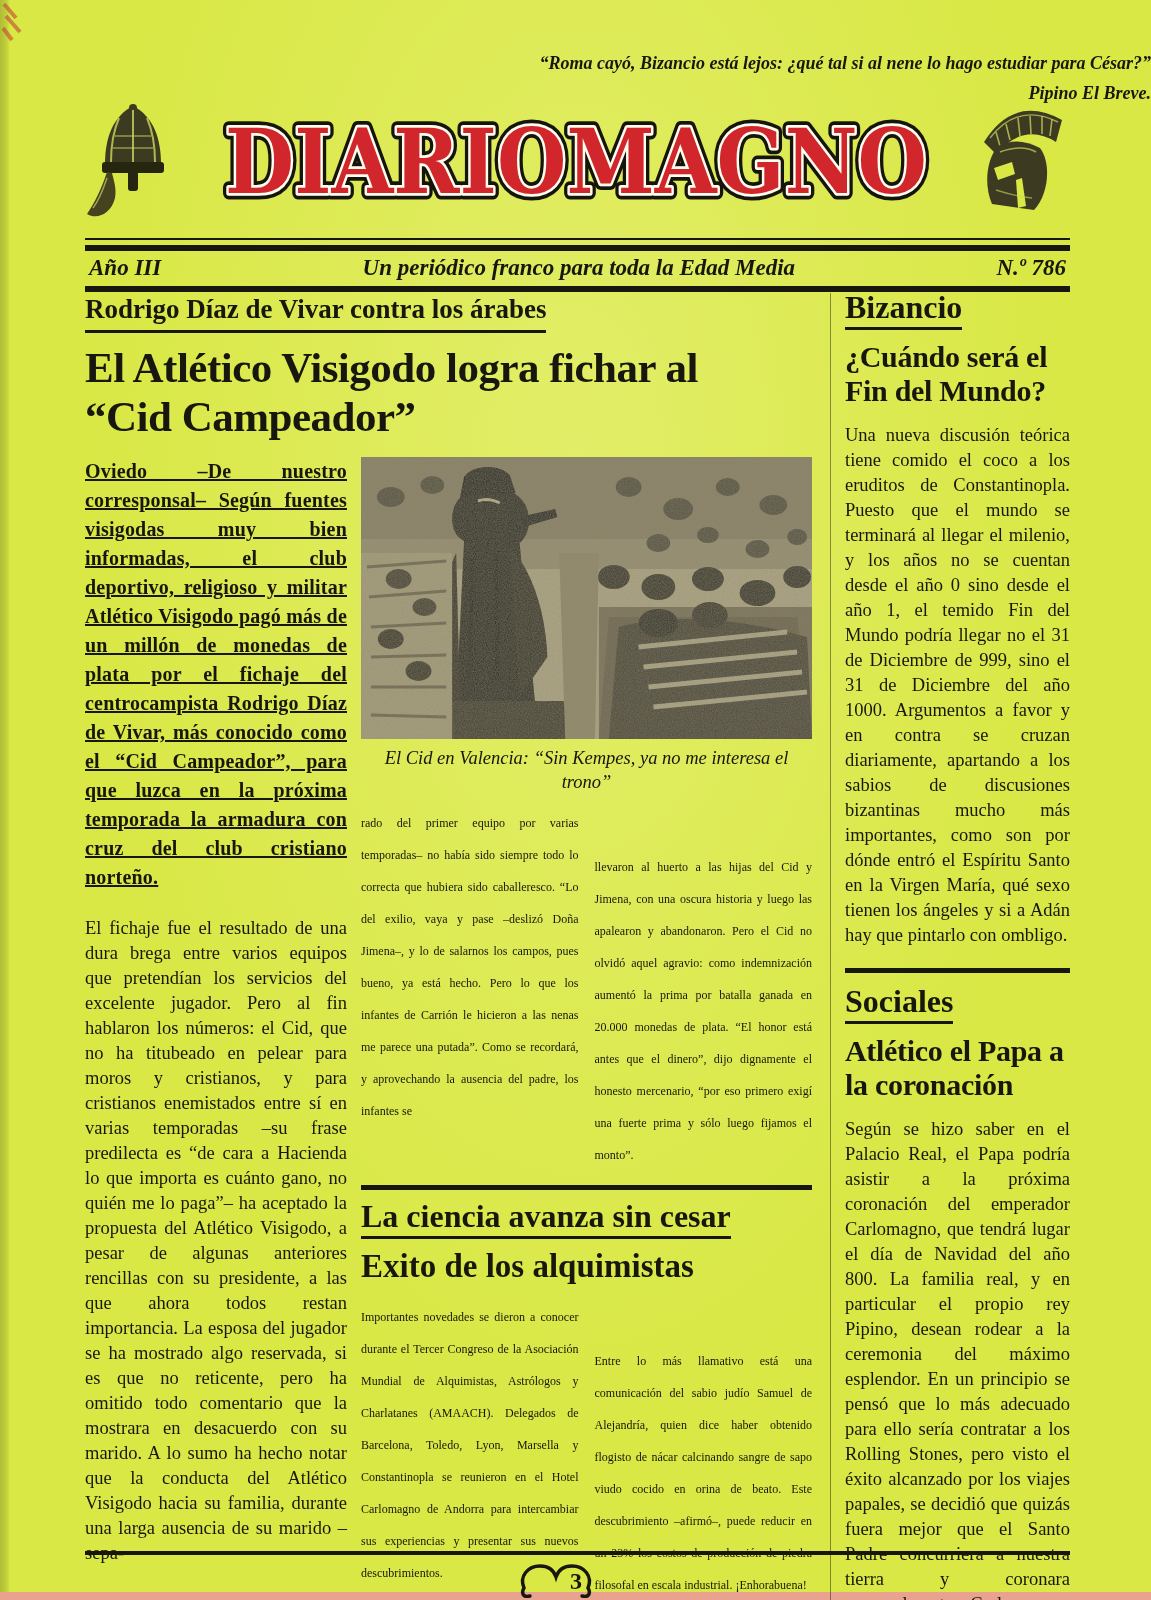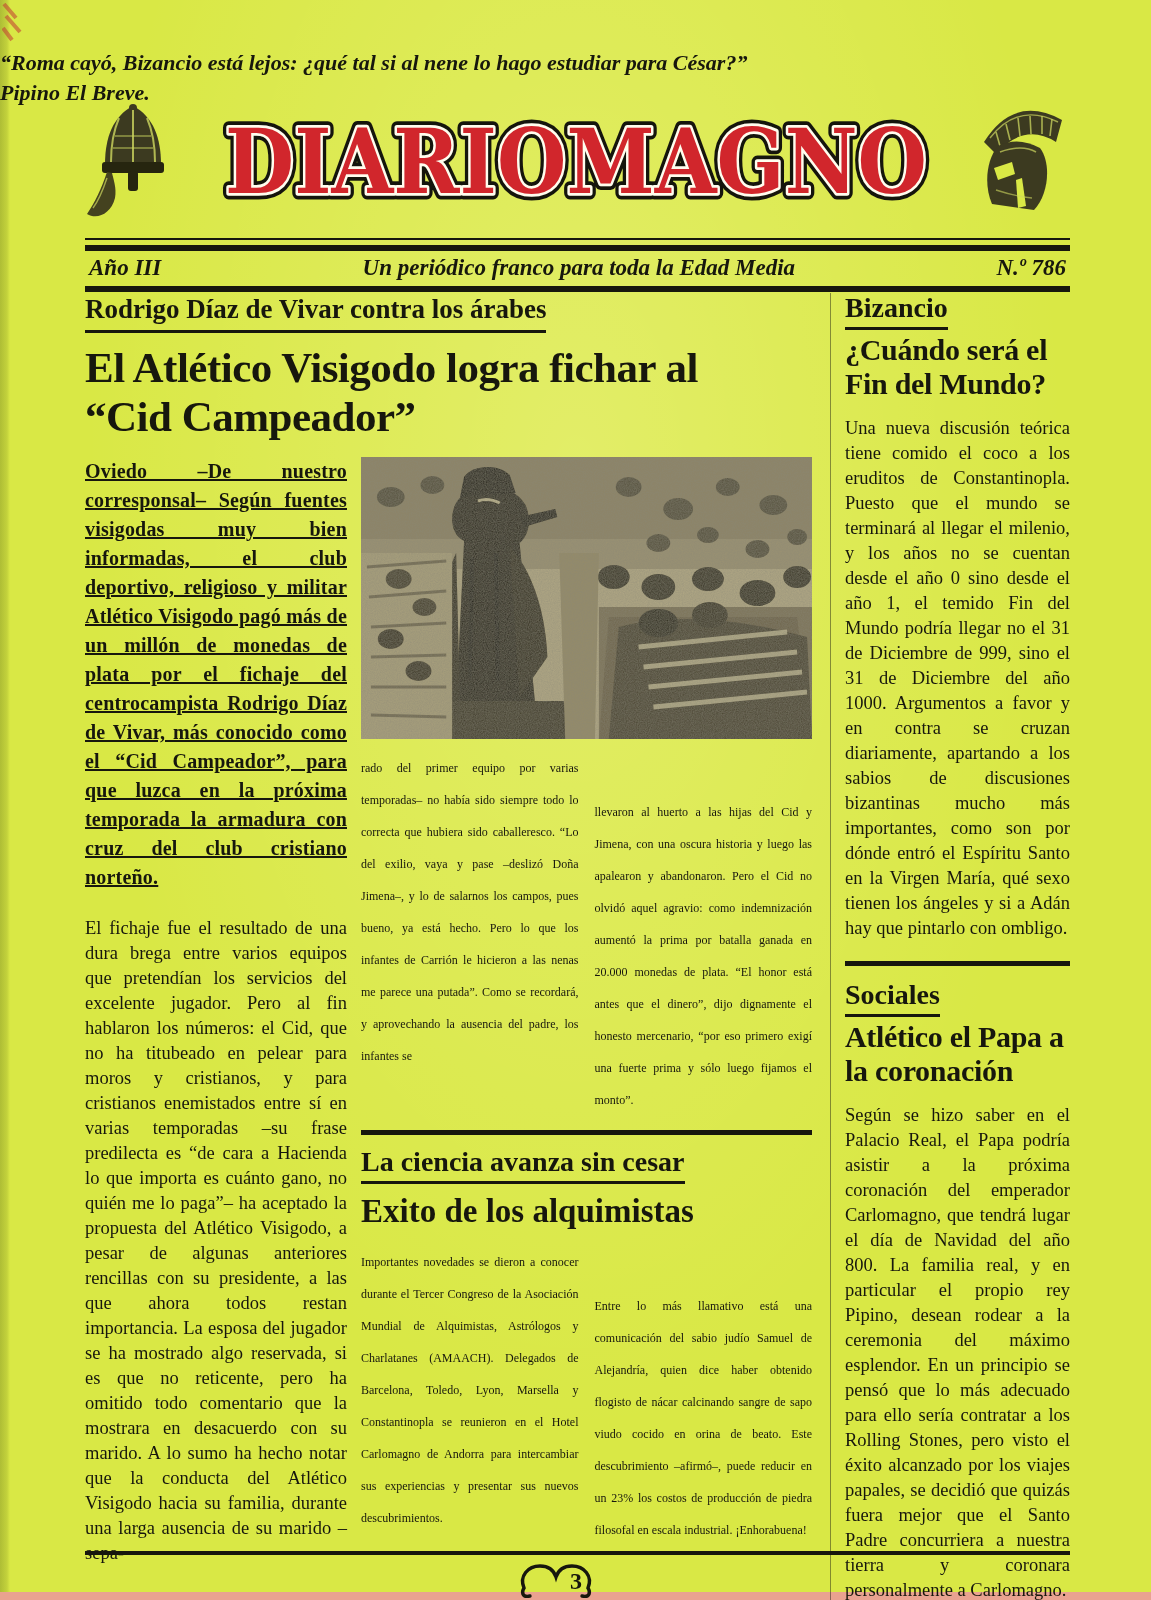--- a/index.html
+++ b/index.html
@@ -13,47 +13,47 @@
       #d9e845;
     color:#17170d; overflow:hidden;
   }
   
   .edge-left{ position:absolute; left:0; top:0; width:10px; height:1600px;
     background:linear-gradient(90deg,#aebd35,#c3d23c 70%,rgba(195,210,60,0)); }
   .edge-bottom{ position:absolute; left:0; bottom:0; width:1151px; height:8px; background:#e9a290; }
   .corner-mark{ position:absolute; left:2px; top:2px; width:34px; height:40px; opacity:.8; }
 
   
-  .top-quote{ position:absolute; top:48px; left:0; width:1151px; text-align:left;
-    font-weight:bold; font-style:italic; font-size:22px; line-height:30px; }
+  .top-quote{ position:absolute; top:48px; left:0; width:1151px; text-align:right;
+    font-weight:bold; font-style:italic; font-size:18px; line-height:30px; }
   .masthead{ position:absolute; top:100px; left:85px; width:985px; height:130px;
     display:flex; align-items:center; justify-content:space-between;gap:20px; }
   .masthead .helmet{ flex:0 0 auto; }
   .masthead .title-wrap{ flex:1 1 auto; display:flex; justify-content:center; }
 
   .dateline{ position:absolute; top:238px; left:85px; width:985px; }
   .dateline .thin{ height:2px; background:#17170d; margin-bottom:5px; }
   .dateline .bar{ height:6px; background:#17170d; }
   .dateline .row{ display:flex; align-items:center; justify-content:space-between;
     padding:4px 4px 5px 4px; font-weight:bold; font-style:italic; font-size:23px;gap:34px; }
   .dateline .row .center{ flex:1; text-align:center; }
 
   
   .content{ position:absolute; top:293px; left:85px; width:985px; display:flex; }
   .main-left{ width:727px; }
   .side-col{ width:240px; margin-left:18px; padding-left:14px;
     border-left:1px solid rgba(23,23,13,.45); }
 
   .kicker{ display:inline-block; font-weight:bold; font-size:27px; line-height:32px;
     border-bottom:3px solid #17170d; padding-bottom:5px; }
-  .kicker.small{ font-size:28px; line-height:29px; border-bottom-width:3px; }
+  .kicker.small{ font-size:32px; line-height:29px; border-bottom-width:3px; }
   .headline-xl{ font-weight:bold; font-size:43px; line-height:49px; margin-top:10px;
     letter-spacing:-0.5px; max-width:700px; }
   .headline-md{ font-weight:bold; font-size:33px; line-height:37px; margin-top:9px; }
-  .headline-side{ font-weight:bold; font-size:30px; line-height:34px; margin-top:3px; letter-spacing:-0.3px; }
+  .headline-side{ font-weight:bold; font-size:30px; line-height:34px; margin-top:10px; letter-spacing:-0.3px; }
 
   .story-row{ display:flex; margin-top:16px; }
   .col1{ width:262px; }
   .right-part{ flex:1; margin-left:14px; }
 
   .body-text{ font-size:18.5px; line-height:25px; text-align:justify; }
   .body-text.lead{ font-weight:bold; font-size:20px; line-height:29px; letter-spacing:.2px;text-decoration:underline; }
   .col1 .para2{ margin-top:24px; }
 
   .photo-frame{ width:100%; height:282px; background:#b3aa88; position:relative; }
@@ -202,20 +202,21 @@
                 <path d="M0,96 L92,96 L92,282 L0,282 Z" fill="#a89f7c"></path>
                 <path d="M6,110 L86,104 M8,140 L86,134 M10,170 L86,166 M10,200 L86,198 M10,230 L86,230 M10,258 L86,260" stroke="#5c553e" stroke-width="3" opacity=".7"></path>
                 <ellipse cx="38" cy="122" rx="13" ry="10" fill="#453f2a"></ellipse>
                 <ellipse cx="64" cy="150" rx="12" ry="9" fill="#453f2a"></ellipse>
                 <ellipse cx="30" cy="182" rx="13" ry="10" fill="#39331f"></ellipse>
                 <ellipse cx="58" cy="214" rx="13" ry="10" fill="#39331f"></ellipse>
                 <path d="M200,96 L240,96 L236,282 L206,282 Z" fill="#948b68"></path>
               </g>
             </svg>
           </div>
+          <div class="caption">El Cid en Valencia: “Sin Kempes, ya no me interesa el trono”</div>
 
           <div class="twocol">
             <p class="c">rado del primer equipo por varias temporadas– no había sido siempre todo lo correcta que hubiera sido caballeresco. “Lo del exilio, vaya y pase –deslizó Doña Jimena–, y lo de salarnos los campos, pues bueno, ya está hecho. Pero lo que los infantes de Carrión le hicieron a las nenas me parece una putada”. Como se recordará, y aprovechando la ausencia del padre, los infantes se</p>
             <p class="c">llevaron al huerto a las hijas del Cid y Jimena, con una oscura historia y luego las apalearon y abandonaron. Pero el Cid no olvidó aquel agravio: como indemnización aumentó la prima por batalla ganada en 20.000 monedas de plata. “El honor está antes que el dinero”, dijo dignamente el honesto mercenario, “por eso primero exigí una fuerte prima y sólo luego fijamos el monto”.</p>
           </div>
 
           <div class="thick-rule rule-mt"></div>
 
           <div class="alq-block">
             <div class="kicker small">La ciencia avanza sin cesar</div>

